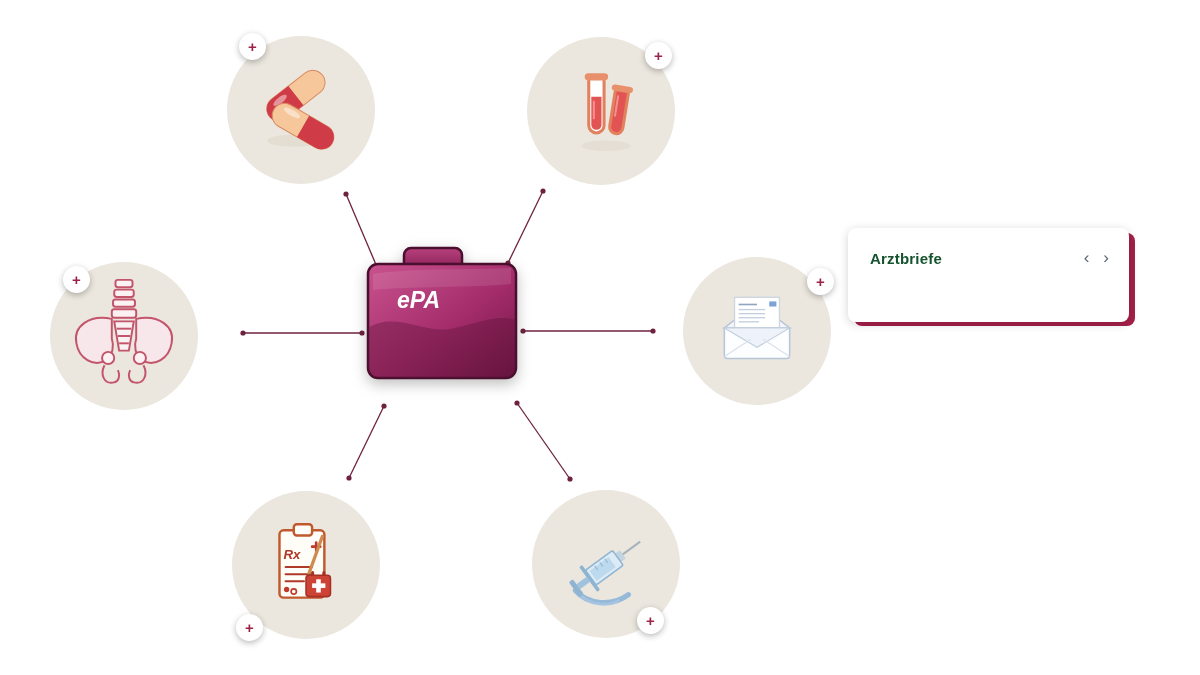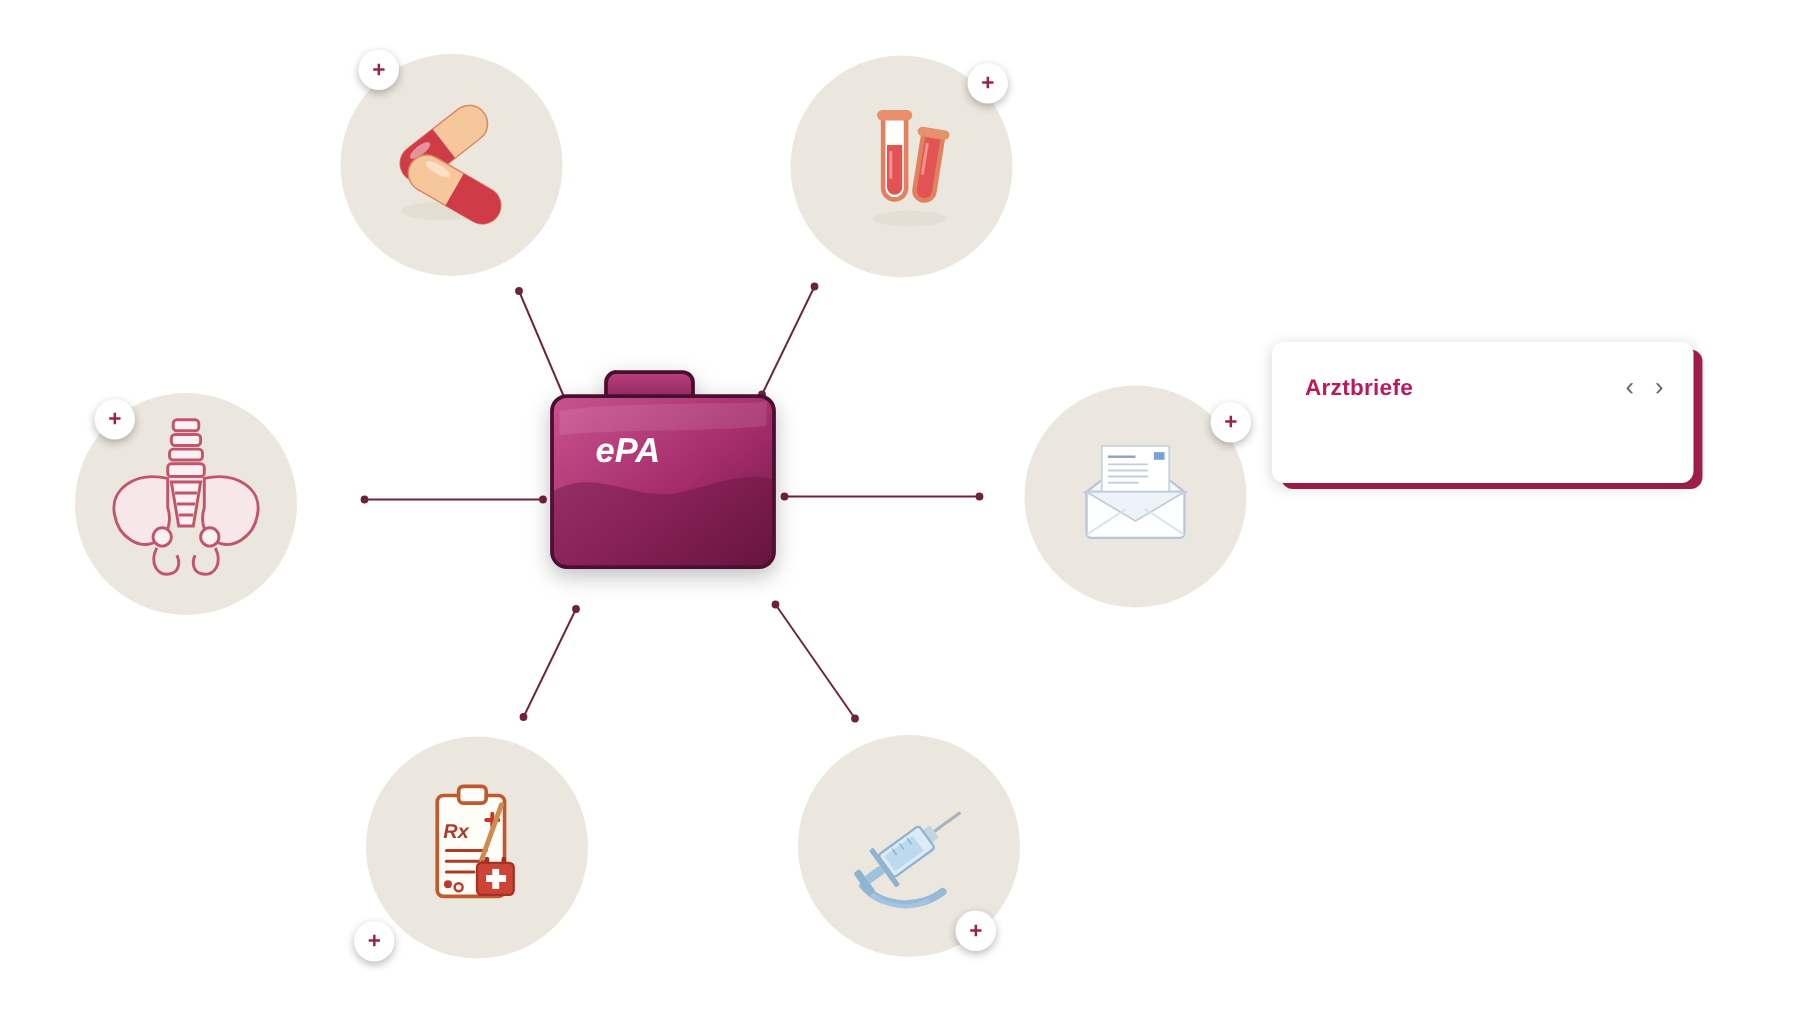--- a/index.html
+++ b/index.html
@@ -32,21 +32,21 @@
     justify-content: center;
     cursor: pointer;
     z-index: 2;
   }
   .node svg.icon { width: 102px; height: 102px; }
   .node-pelvis svg.icon { width: 122px; height: 122px; }
   .node-pills     { left: 227px; top: 36px;  }
   .node-tubes     { left: 527px; top: 37px;  }
   .node-pelvis    { left: 50px;  top: 262px; }
   .node-envelope  { left: 683px; top: 257px; }
-  .node-clipboard { left: 244px; top: 491px; align-items: center; }
+  .node-clipboard { left: 232px; top: 491px; align-items: center; }
   .node-syringe   { left: 532px; top: 490px; }
 
   .plus {
     position: absolute;
     width: 27px; height: 27px;
     border-radius: 50%;
     background: #ffffff;
     border: none;
     box-shadow: 0 2px 6px rgba(0,0,0,0.28);
     color: #9c2246;
@@ -98,21 +98,21 @@
     z-index: 6;
     box-sizing: border-box;
     padding: 22px 18px 0 22px;
     display: flex;
     align-items: flex-start;
     justify-content: space-between;
   }
   .card-title {
     font-size: 15px;
     font-weight: bold;
-    color: #be185d;
+    color: #14532d;
     letter-spacing: 0.2px;
     line-height: 18px;
     text-align: right;
   }
   .card-nav { display: flex; gap: 10px; }
   .card-nav button {
     background: none;
     border: none;
     padding: 0 2px;
     color: #5d6572;

